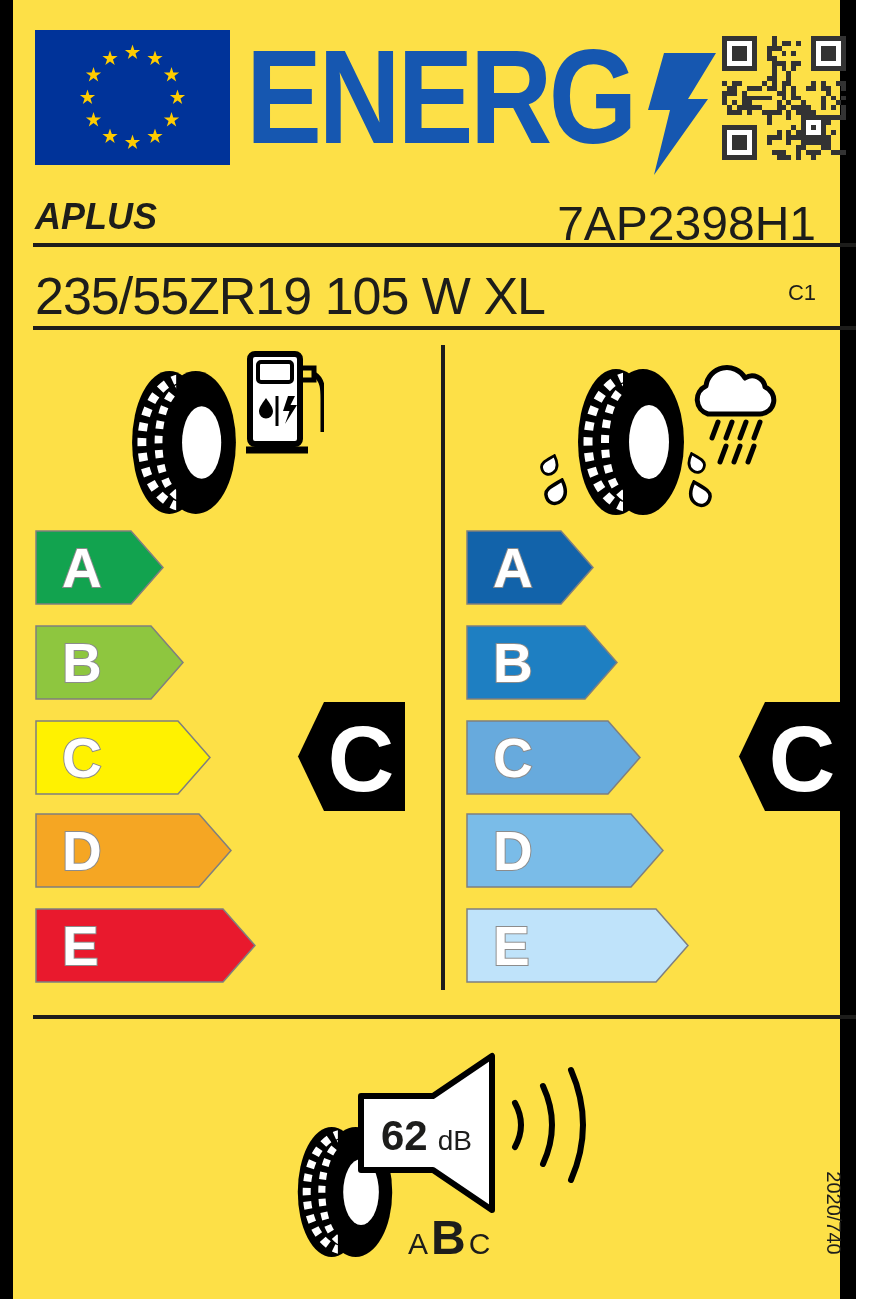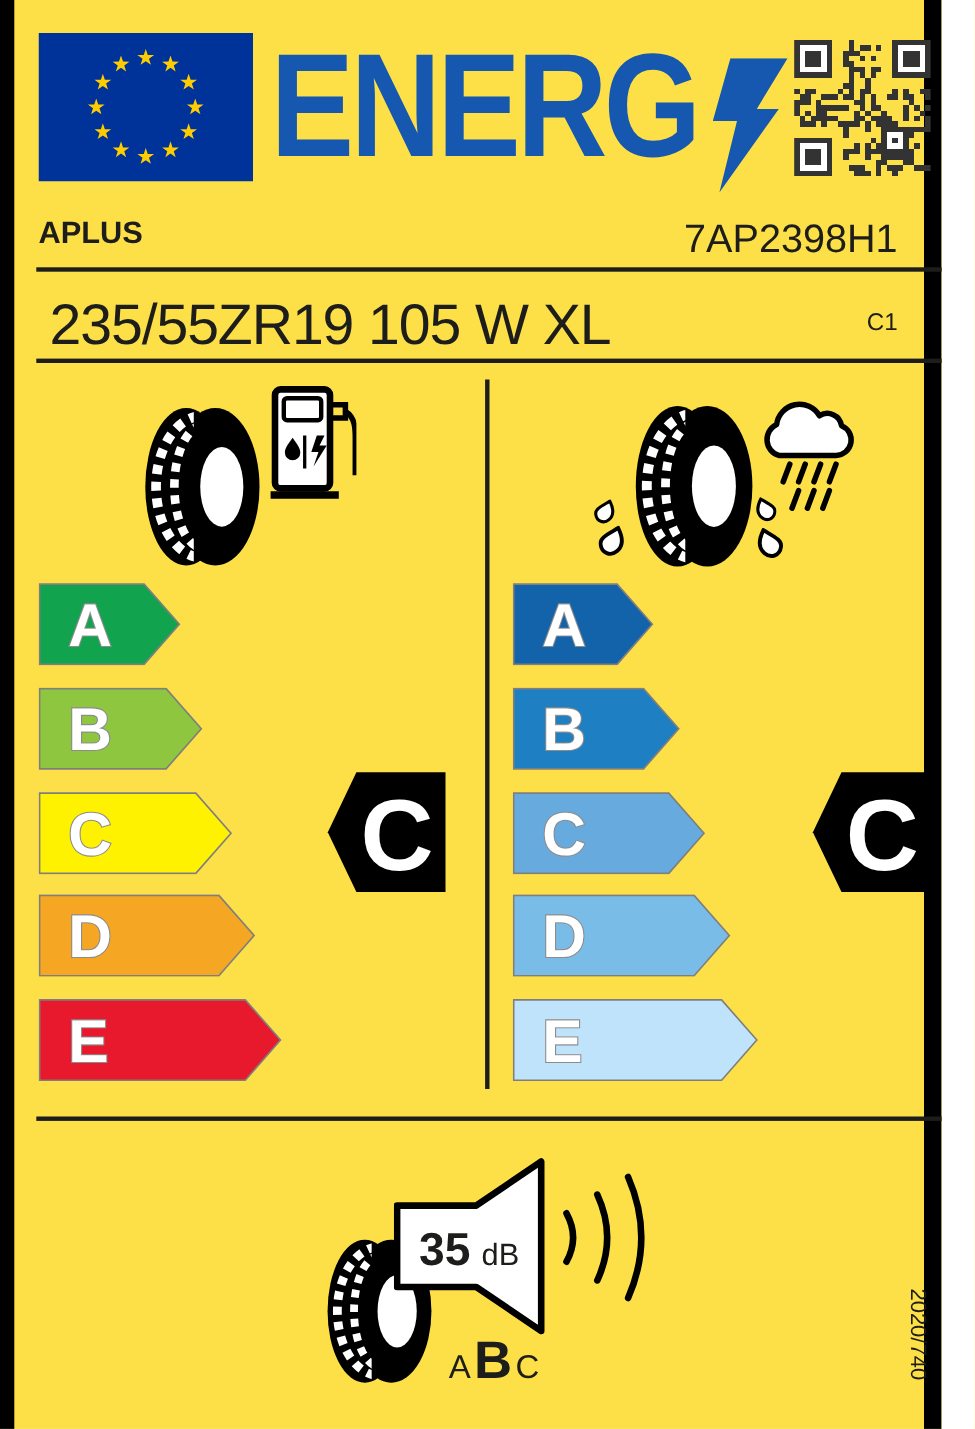--- a/index.html
+++ b/index.html
@@ -2,22 +2,22 @@
 <html><head>
 <meta charset="utf-8">
 <style>
   html,body{margin:0;padding:0;background:#fff;}
   .label{position:relative;width:840px;height:1299px;background:#fde047;overflow:hidden;
          font-family:"Liberation Sans",sans-serif;color:#1d1d1b;padding-left:16px;}
   .abs{position:absolute;}
   .sidebar{position:absolute;top:0;height:100%;background:#000;}
   .hline{position:absolute;left:33px;width:830px;height:4px;background:#1d1d1b;}
   .vline{position:absolute;background:#1d1d1b;}
-  .brand{font-size:28px;font-weight:bold;letter-spacing:0px;}
-  .code{font-size:36px;font-weight:normal;}
+  .brand{font-size:36px;font-weight:bold;letter-spacing:0px;font-style:italic;}
+  .code{font-size:48px;font-weight:normal;}
   .size{font-size:52px;font-weight:normal;letter-spacing:-1px;}
   .tclass{font-size:22px;}
   .energ{font-size:134px;line-height:1;font-weight:bold;color:#1657b0;
          transform:scaleX(.85);transform-origin:left top;letter-spacing:-4px;white-space:nowrap;}
   svg text{font-family:"Liberation Sans",sans-serif;}
   .noise-db{display:flex;align-items:baseline;gap:10px;justify-content:center;}
   .noise-db .val{font-size:42px;font-weight:bold;}
   .noise-db .unit{font-size:28px;}
   .abc{display:flex;align-items:baseline;gap:3px;}
   .abc .small{font-size:30px;}
@@ -252,21 +252,21 @@
           <rect x="15" y="24" width="1" height="1"></rect>
           <rect x="18" y="24" width="1" height="1"></rect>
         </g>
     </g>
   </svg>
 
   <div class="abs brand" style="left:35px;top:196px">APLUS</div>
   <div class="abs code" style="right:40px;top:196px">7AP2398H1</div>
   <div class="hline" style="top:243px"></div>
 
-  <div class="abs size" style="left:45px;top:266px">235/55ZR19 105 W XL</div>
+  <div class="abs size" style="left:35px;top:266px">235/55ZR19 105 W XL</div>
   <div class="abs tclass" style="right:40px;top:280px">C1</div>
   <div class="hline" style="top:326px"></div>
 
   <div class="vline" style="left:441px;top:345px;width:4px;height:645px"></div>
 
   <svg class="abs" style="left:130px;top:370px" width="108" height="145">
       <use href="#sym-tire"></use>
     </svg>
   <svg class="abs" style="left:244px;top:350px" width="80" height="104" viewBox="0 0 80 104">
     <rect x="6" y="4" width="50" height="90" rx="5" fill="#fff" stroke="#000" stroke-width="6"></rect>
@@ -353,21 +353,21 @@
 
   <div class="hline" style="top:1015px"></div>
 
   <svg class="abs" style="left:296px;top:1124px" width="98" height="136">
       <use href="#sym-tire"></use>
     </svg>
   <svg class="abs" style="left:358px;top:1048px" width="145" height="170" viewBox="0 0 145 170">
     <polygon points="3,48 75,48 134,8 134,162 75,122 3,122" fill="#fff" stroke="#000" stroke-width="6" stroke-linejoin="round"></polygon>
   </svg>
   <div class="abs noise-db" style="left:364px;top:1112px;width:125px;height:44px">
-    <span class="val">35</span>
+    <span class="val">62</span>
     <span class="unit">dB</span>
   </div>
   <svg class="abs" style="left:505px;top:1058px" width="95" height="135" viewBox="0 0 95 135">
     <g fill="none" stroke="#000" stroke-width="6" stroke-linecap="round">
       <path d="M10,45 Q22,67 10,89"></path>
       <path d="M38,28 Q56,67 38,106"></path>
       <path d="M66,12 Q90,67 66,122"></path>
     </g>
   </svg>
   <div class="abs abc" style="left:408px;top:1210px;height:50px">

